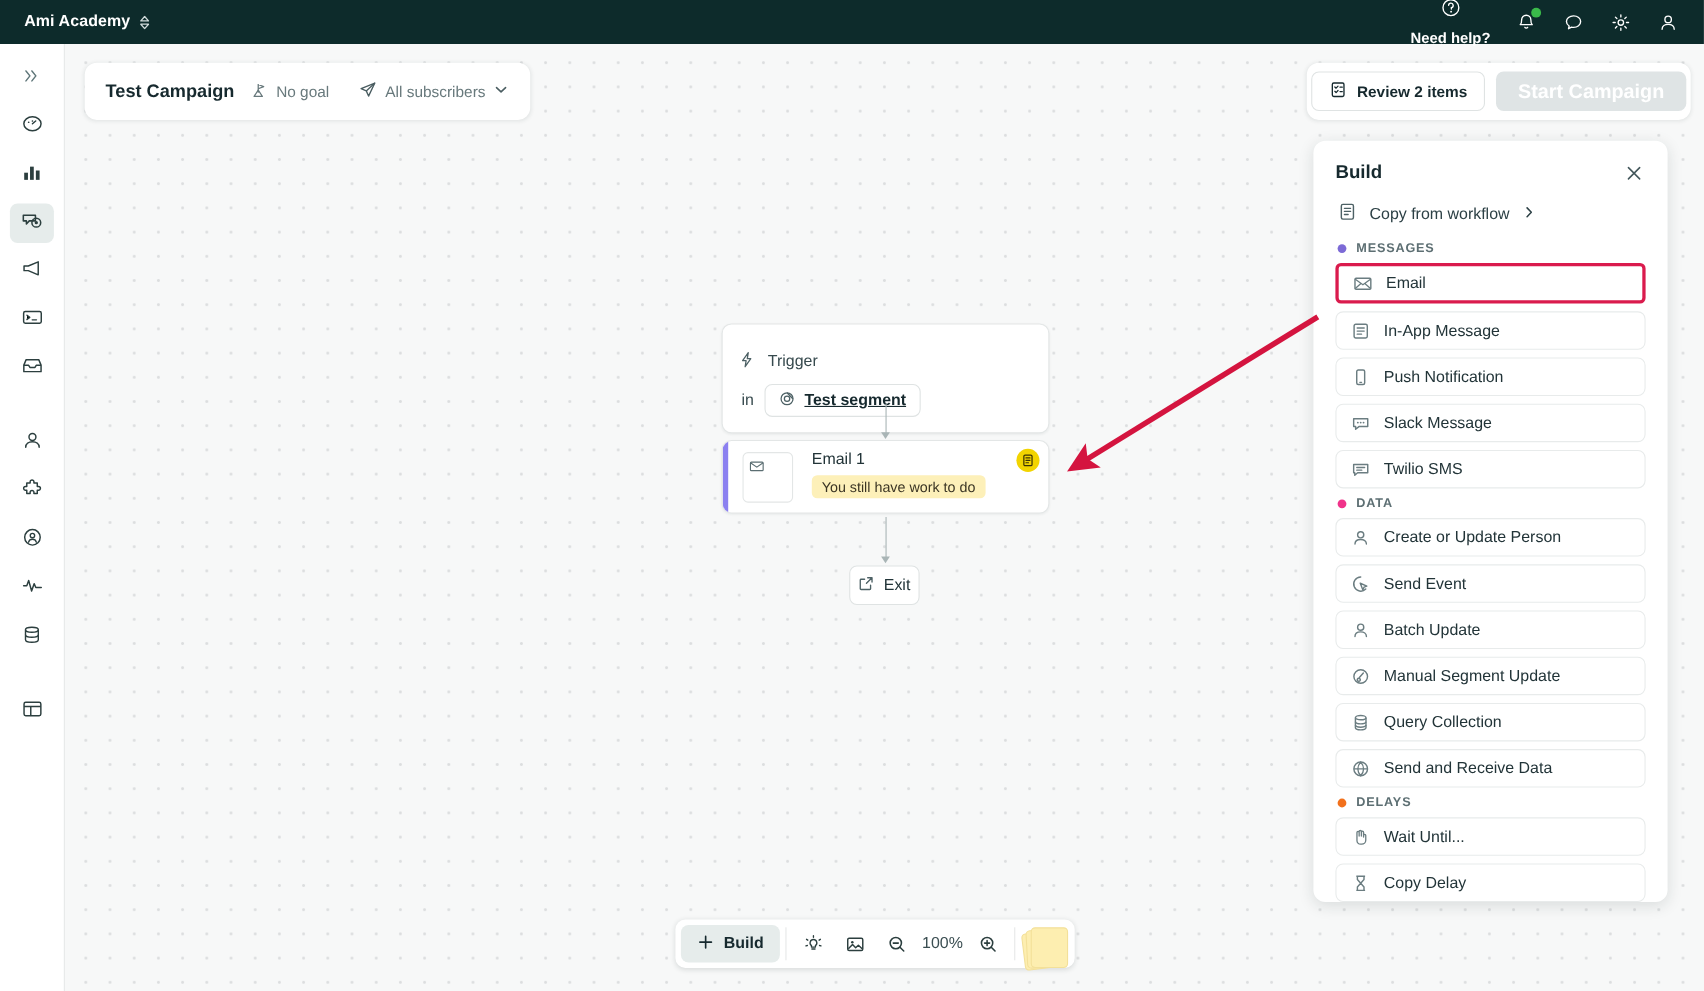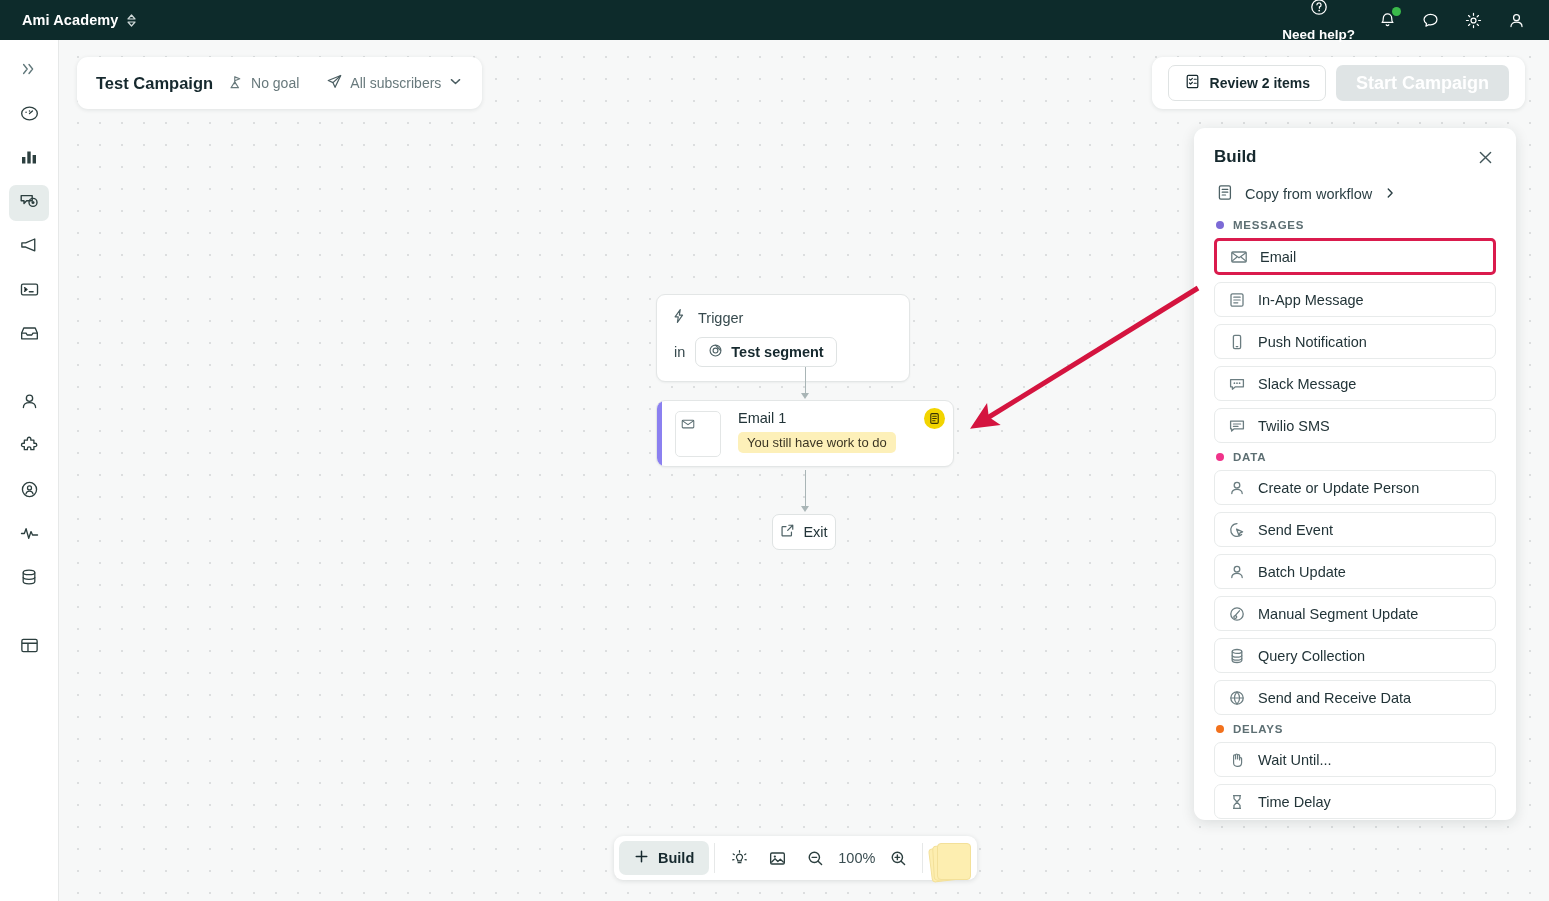--- a/index.html
+++ b/index.html
@@ -45,46 +45,46 @@
   .camp-header {
     position: absolute; top: 17px; left: 18px; height: 52px;
     background: #fff; border-radius: 11px; box-shadow: 0 1px 4px rgba(20,40,40,.10);
     display: flex; align-items: center; padding: 0 19px; gap: 10px;
   }
   .camp-title { font-size: 16.5px; font-weight: bold; color: #16292e; margin-right: 5px; }
   .camp-meta { display: flex; align-items: center; gap: 7px; color: #68797c; font-size: 14px; }
   .camp-sep { width: 7px; }
   
   .action-header {
-    position: absolute; top: 17px; right: 24px; height: 52px;
+    position: absolute; top: 17px; right: 12px; height: 52px;
     background: #fff; border-radius: 11px; box-shadow: 0 1px 4px rgba(20,40,40,.10);
-    display: flex; align-items: center; padding: 0 16px; gap: 10px;
+    display: flex; align-items: center; padding: 0 4px; gap: 10px;
   }
   .btn-review {
     display: flex; align-items: center; gap: 9px; height: 36px; padding: 0 15px;
     border: 1px solid #dfe3e3; border-radius: 7px; background: #fff;
     font-size: 14px; font-weight: bold; color: #16292e;
   }
   .btn-start {
     height: 36px; padding: 0 20px; border-radius: 7px; background: #dfe4e5;
     color: #ffffff; font-size: 18px; font-weight: bold; display: flex; align-items: center;
   }
   
   .node-trigger {
-    position: absolute; left: 597px; top: 254px; width: 254px; min-height: 72px;
+    position: absolute; left: 597px; top: 254px; width: 298px; min-height: 72px;
     background: #fff; border: 1px solid #e3e6e6; border-radius: 9px;
-    padding: 13px 16px 14px 14px; box-shadow: 0 1px 2px rgba(20,40,40,.05);
+    padding: 24px 16px 14px 14px; box-shadow: 0 1px 2px rgba(20,40,40,.05);
   }
   .trig-row { display: flex; align-items: center; gap: 11px; color: #374a4e; font-size: 14.5px; }
   .trig-row2 { display: flex; align-items: center; gap: 10px; margin-top: 10px; }
   .trig-in { color: #374a4e; font-size: 14.5px; margin-left: 3px; }
   .chip {
     display: flex; align-items: center; gap: 8px; height: 30px; padding: 0 12px;
     border: 1px solid #dfe3e3; border-radius: 7px; background: #fff;
-    font-size: 14.5px; font-weight: bold; color: #16292e;
+    font-size: 14.5px; font-weight: bold; color: #16292e; text-decoration: underline;
   }
   .node-email {
     position: absolute; left: 597px; top: 360px; width: 298px; height: 67px;
     background: #fff; border: 1px solid #e3e6e6; border-radius: 9px;
     box-shadow: 0 1px 2px rgba(20,40,40,.05); display: flex; overflow: hidden;
   }
   .email-accent { width: 5px; background: #8b80f0; flex: none; }
   .email-thumb {
     width: 46px; height: 46px; margin: 10px 0 0 13px; flex: none;
     border: 1px solid #e3e6e6; border-radius: 5px; background: #fff;
@@ -613,21 +613,21 @@
           </svg>
       </span>
       <span>Wait Until...</span>
     </div>
     <div class="bitem">
       <span class="bicon">
         <svg width="18" height="18" viewBox="0 0 18 18">
             <path d="M5 2.6h8M5 15.4h8M6 2.6v3L9 9l3-3.4v-3M6 15.4v-3L9 9l3 3.4v3" fill="none" stroke="#6b7d81" stroke-width="1.3" stroke-linejoin="round"></path>
           </svg>
       </span>
-      <span>Time Delay</span>
+      <span>Copy Delay</span>
     </div>
   </div>
 </div>
 
 <svg class="arrow-svg" viewBox="0 0 1549 901">
   <defs>
     <marker id="arrowhead" markerWidth="6" markerHeight="6" refX="4.6" refY="3" orient="auto">
       <path d="M0.4 0.4 L6 3 L0.4 5.6 L1.6 3 Z" fill="#d4143f"></path>
     </marker>
   </defs>

